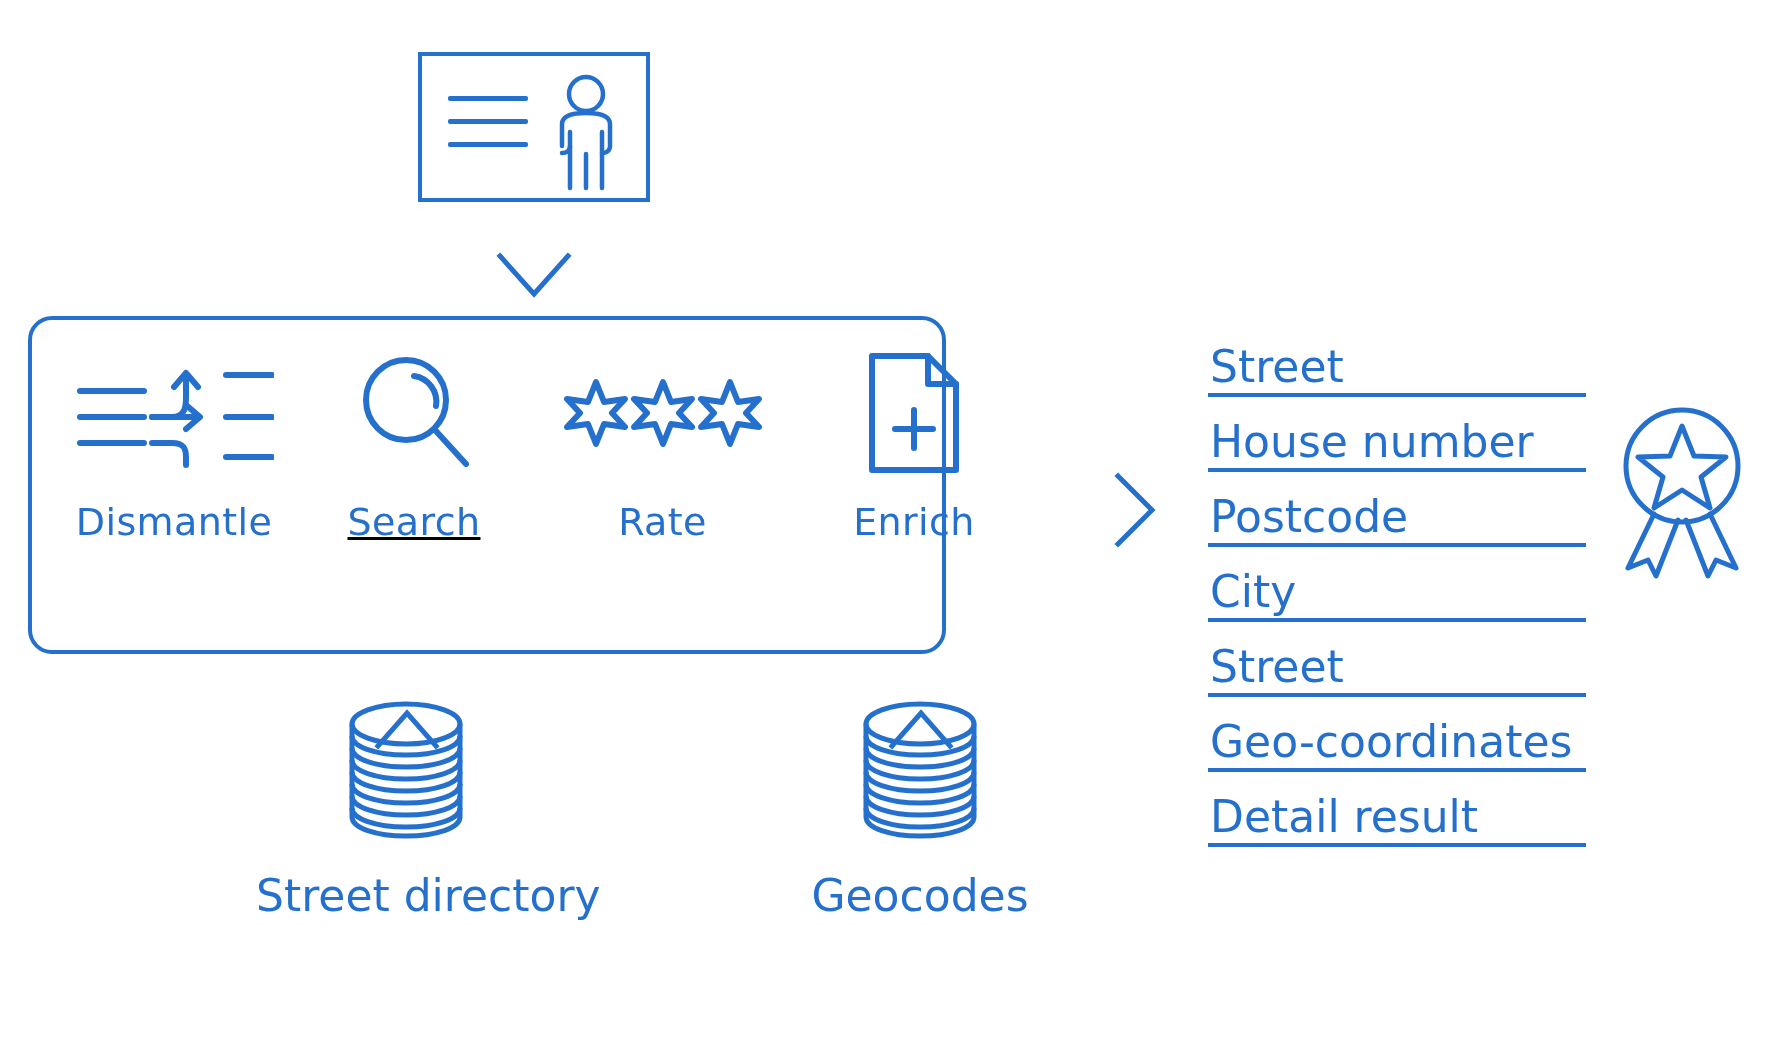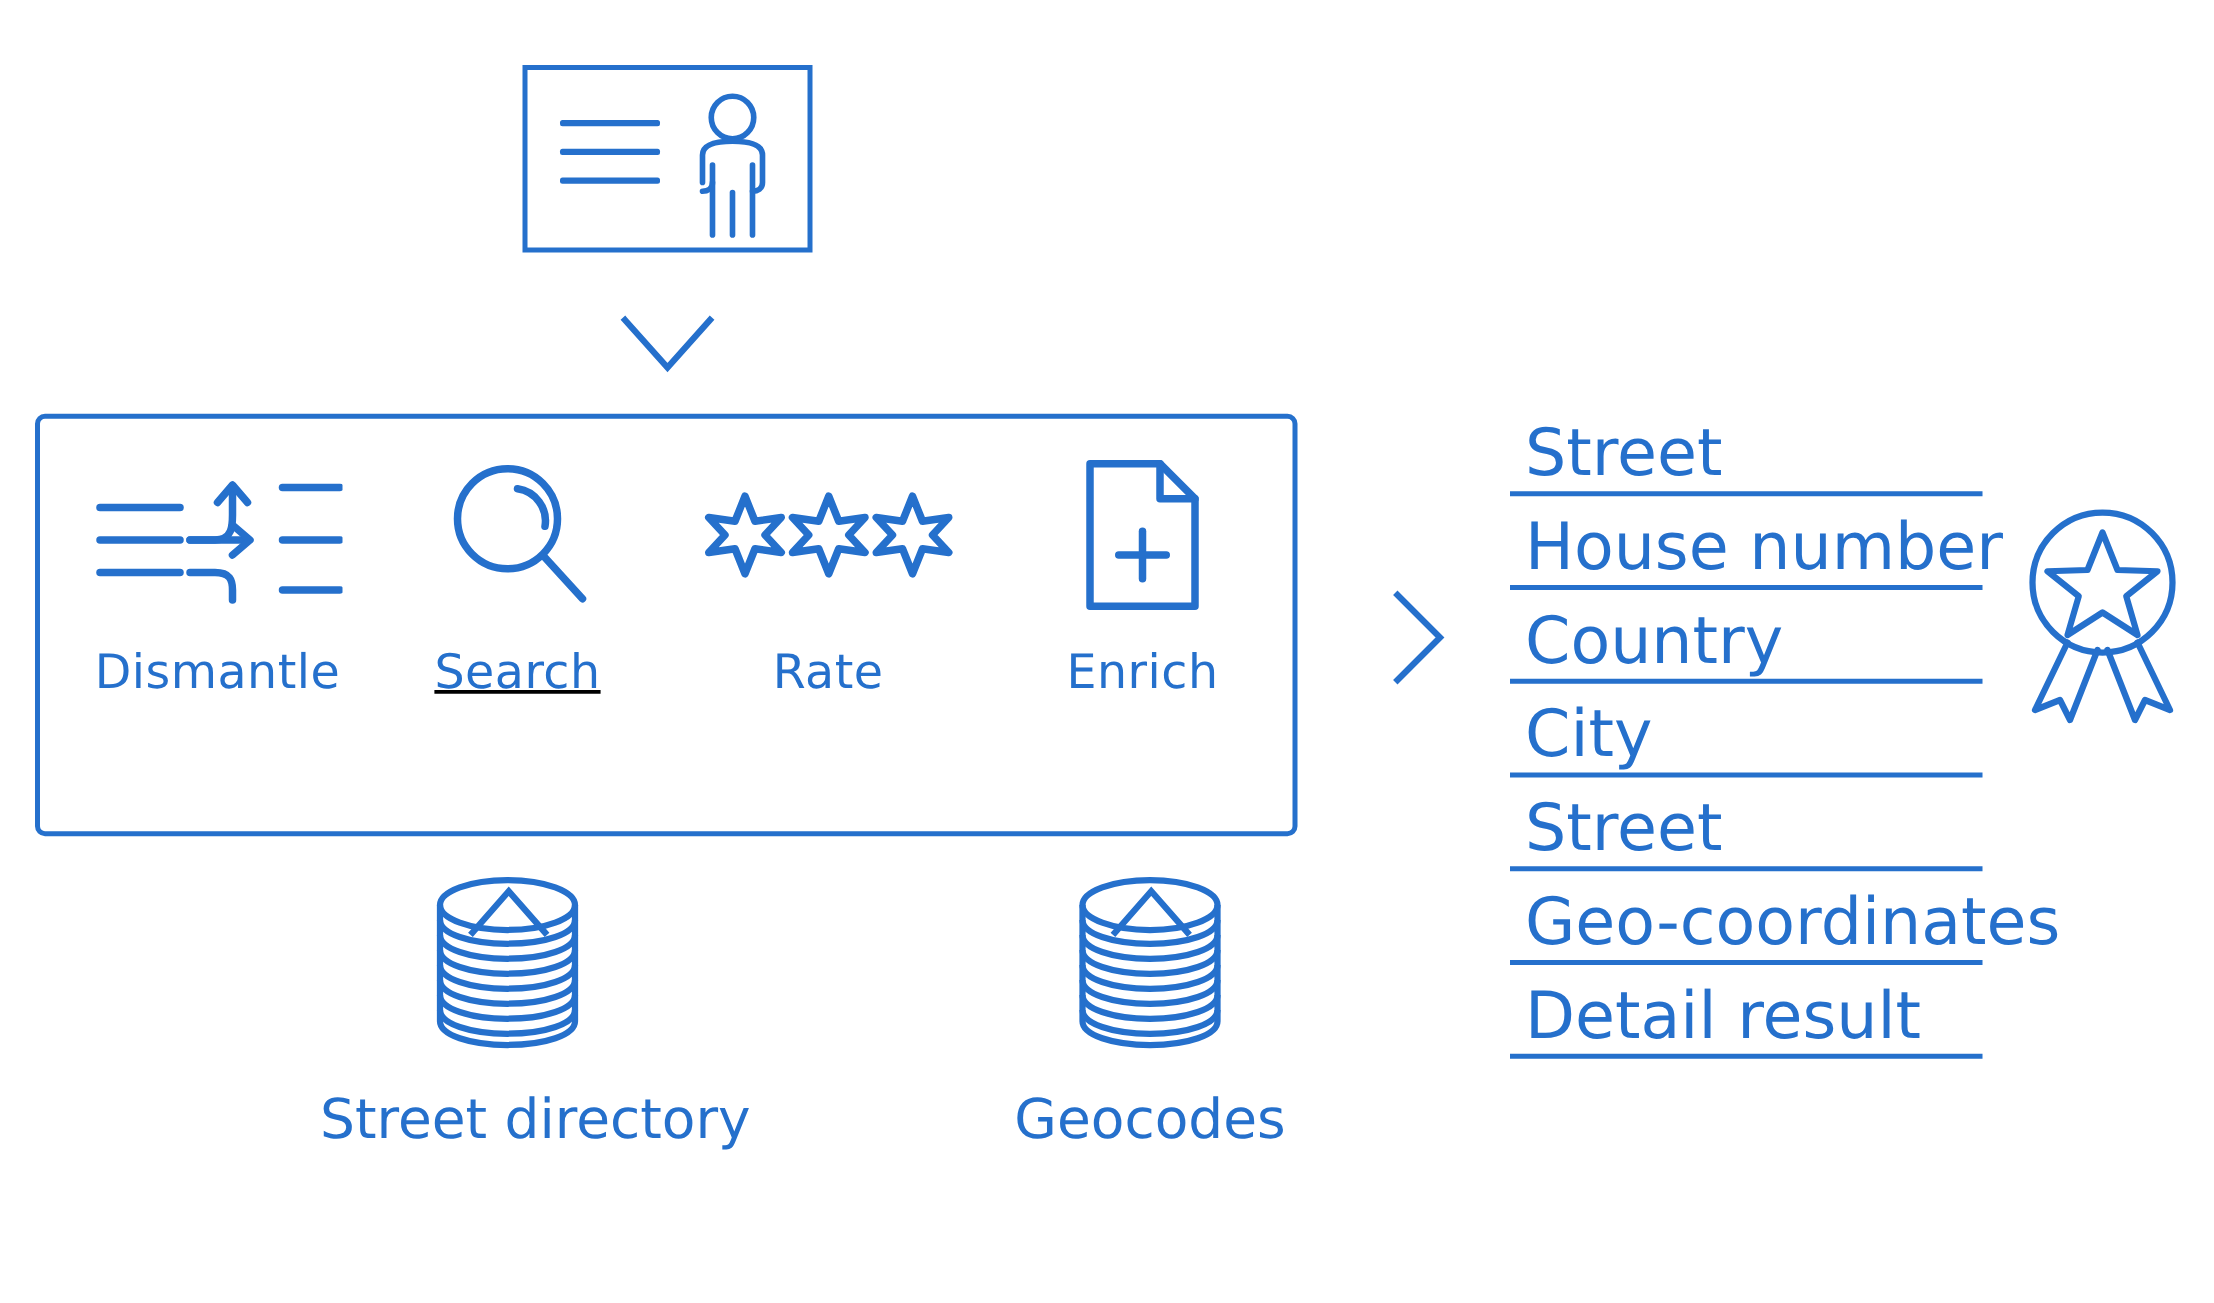--- a/index.html
+++ b/index.html
@@ -40,25 +40,25 @@
     display: block;
     height: 5px;
     background: var(--c);
     border-radius: 2px;
     margin-bottom: 18px;
   }
 
   
   #pipeline-box {
     left: 28px;
-    top: 331px;
-    width: 1010px;
+    top: 316px;
+    width: 918px;
     height: 338px;
     border: 4px solid var(--c);
-    border-radius: 8px;
+    border-radius: 24px;
     box-sizing: border-box;
   }
   .step {
     position: absolute;
     top: 28px;
     text-align: center;
   }
   .step-icon {
     height: 130px;
     display: flex;
@@ -98,27 +98,27 @@
   #output-list {
     left: 1208px;
     top: 322px;
     width: 380px;
   }
   .field-row {
     position: relative;
     height: 75px;
   }
   .field-label {
-    font-size: 52px;
+    font-size: 44px;
     color: var(--c);
     line-height: 1.0;
     white-space: nowrap;
     position: absolute;
     bottom: 8px;
-    left: 12px;
+    left: 2px;
   }
   .field-rule {
     position: absolute;
     bottom: 0;
     left: 0;
     width: 378px;
     height: 4px;
     background: var(--c);
   }
 
@@ -270,21 +270,21 @@
   <div class="abs" id="output-list">
       <div class="field-row">
         <div class="field-label">Street</div>
         <div class="field-rule"></div>
       </div>
       <div class="field-row">
         <div class="field-label">House number</div>
         <div class="field-rule"></div>
       </div>
       <div class="field-row">
-        <div class="field-label">Country</div>
+        <div class="field-label">Postcode</div>
         <div class="field-rule"></div>
       </div>
       <div class="field-row">
         <div class="field-label">City</div>
         <div class="field-rule"></div>
       </div>
       <div class="field-row">
         <div class="field-label">Street</div>
         <div class="field-rule"></div>
       </div>

